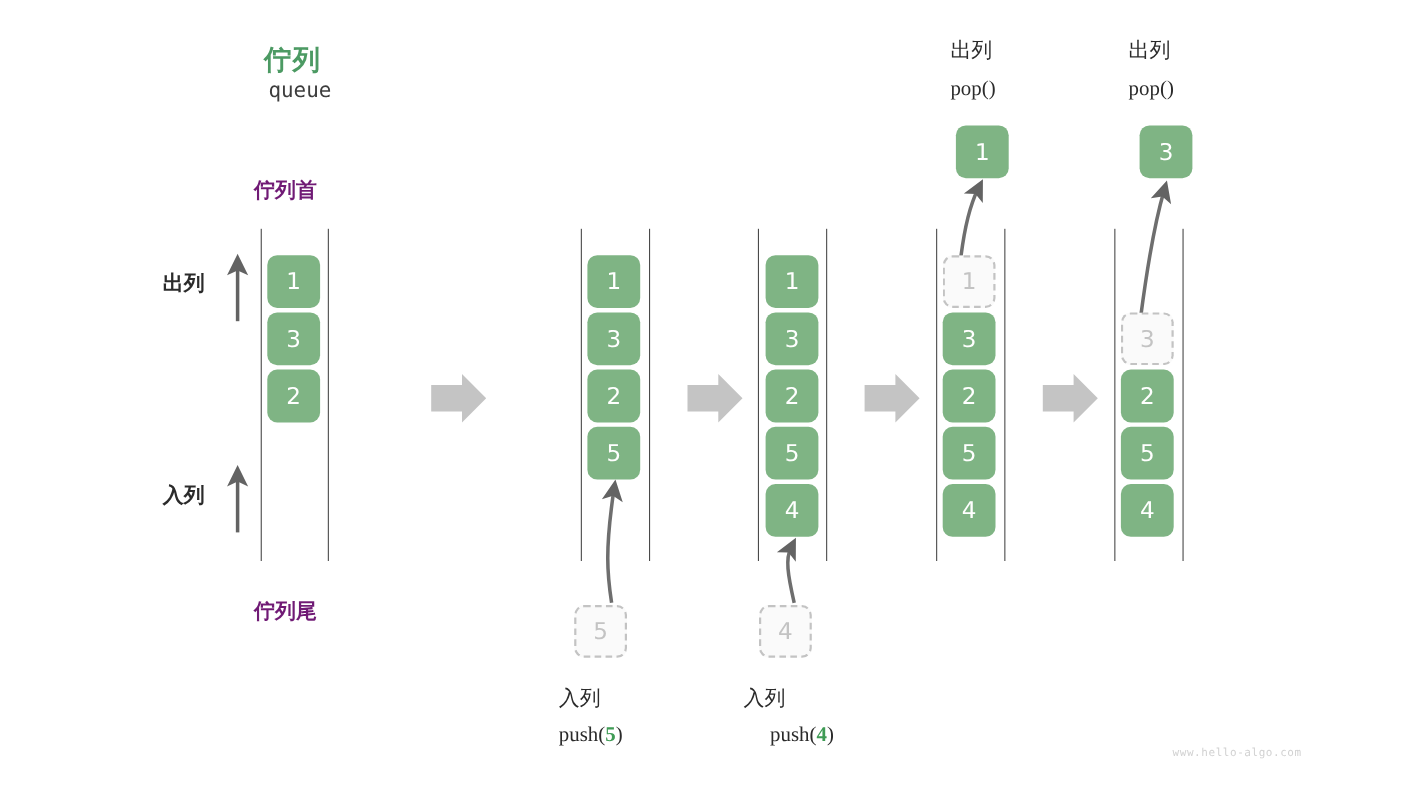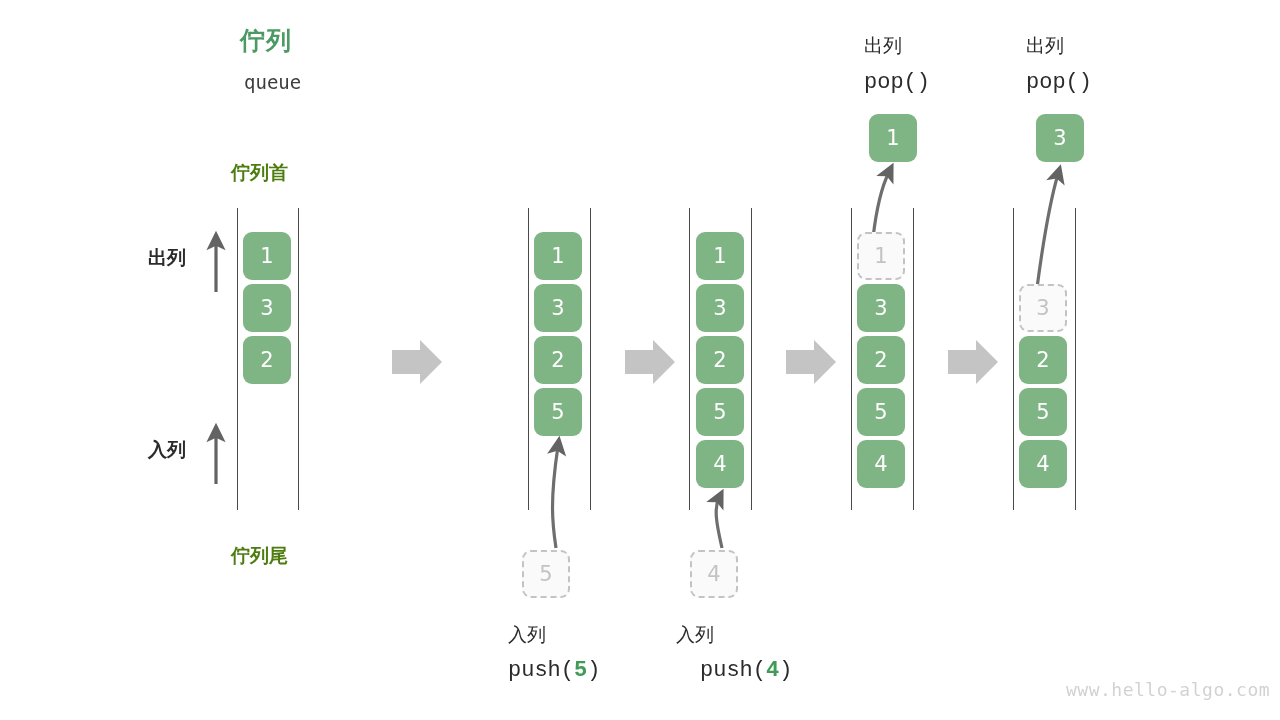--- a/index.html
+++ b/index.html
@@ -19,29 +19,29 @@
   }
   .title-en{
     font-size:19px;color:#3d3d3d;white-space:nowrap;
     font-family:"DejaVu Sans Mono","Liberation Mono",monospace;
   }
 
   .side-label{
     font-size:19px;font-weight:bold;color:#2b2b2b;white-space:nowrap;
   }
   .head-label{
-    font-size:19px;font-weight:bold;color:#4d7c0f;white-space:nowrap;
+    font-size:19px;font-weight:bold;color:#701a75;white-space:nowrap;
   }
 
   .op-cn{
     font-size:19px;color:#2b2b2b;white-space:nowrap;
   }
   .op-code{
-    font-size:22px;color:#2b2b2b;white-space:nowrap;
-    font-family:Liberation Mono, monospace;
+    font-size:19px;color:#2b2b2b;white-space:nowrap;
+    font-family:Liberation Serif, serif;
   }
   .op-code .num{color:#3f9b55;font-weight:bold;}
 
   
   .rail{
     width:1px;background:#4a4a4a;
   }
 
   
   .cell{
@@ -51,21 +51,21 @@
     font-size:21px;line-height:1;
     box-sizing:border-box;
   }
   .cell.ghost{
     background:#fafafa;color:#c3c3c3;
     border:2px dashed #c3c3c3;
   }
 
   
   .watermark{
-    font-size:18px;color:#d2d2d2;white-space:nowrap;
+    font-size:10px;color:#d2d2d2;white-space:nowrap;
     font-family:"DejaVu Sans Mono","Liberation Mono",monospace;
     letter-spacing:.5px;
   }
 
   svg.overlay{position:absolute;left:0;top:0;width:1280px;height:720px;
     pointer-events:none;}
 </style>
 </head>
 <body>
 
@@ -109,21 +109,21 @@
       <path d="M625,350 L653,350 L653,340 L675,362 L653,384 L653,374 L625,374 Z"></path>
     </g>
     <g fill="#c4c4c4">
       <path d="M786,350 L814,350 L814,340 L836,362 L814,384 L814,374 L786,374 Z"></path>
     </g>
     <g fill="#c4c4c4">
       <path d="M948,350 L976,350 L976,340 L998,362 L976,384 L976,374 L948,374 Z"></path>
     </g>
   </svg>
 
-  <div class="abs title-cn" style="left:240px;top:24px;">佇列</div>
+  <div class="abs title-cn" style="left:240px;top:38px;">佇列</div>
   <div class="abs title-en" style="left:232px;top:71px;margin-left:12px;">queue</div>
 
   <div class="abs head-label" style="left:231px;top:160px;">佇列首</div>
   <div class="abs head-label" style="left:231px;top:543px;">佇列尾</div>
 
   <div class="abs side-label" style="left:148px;top:245px;">出列</div>
   <div class="abs side-label" style="left:148px;top:437px;">入列</div>
 
   <div class="abs rail" style="left:237px;top:208px;height:302px;"></div>
   <div class="abs rail" style="left:298px;top:208px;height:302px;"></div>

